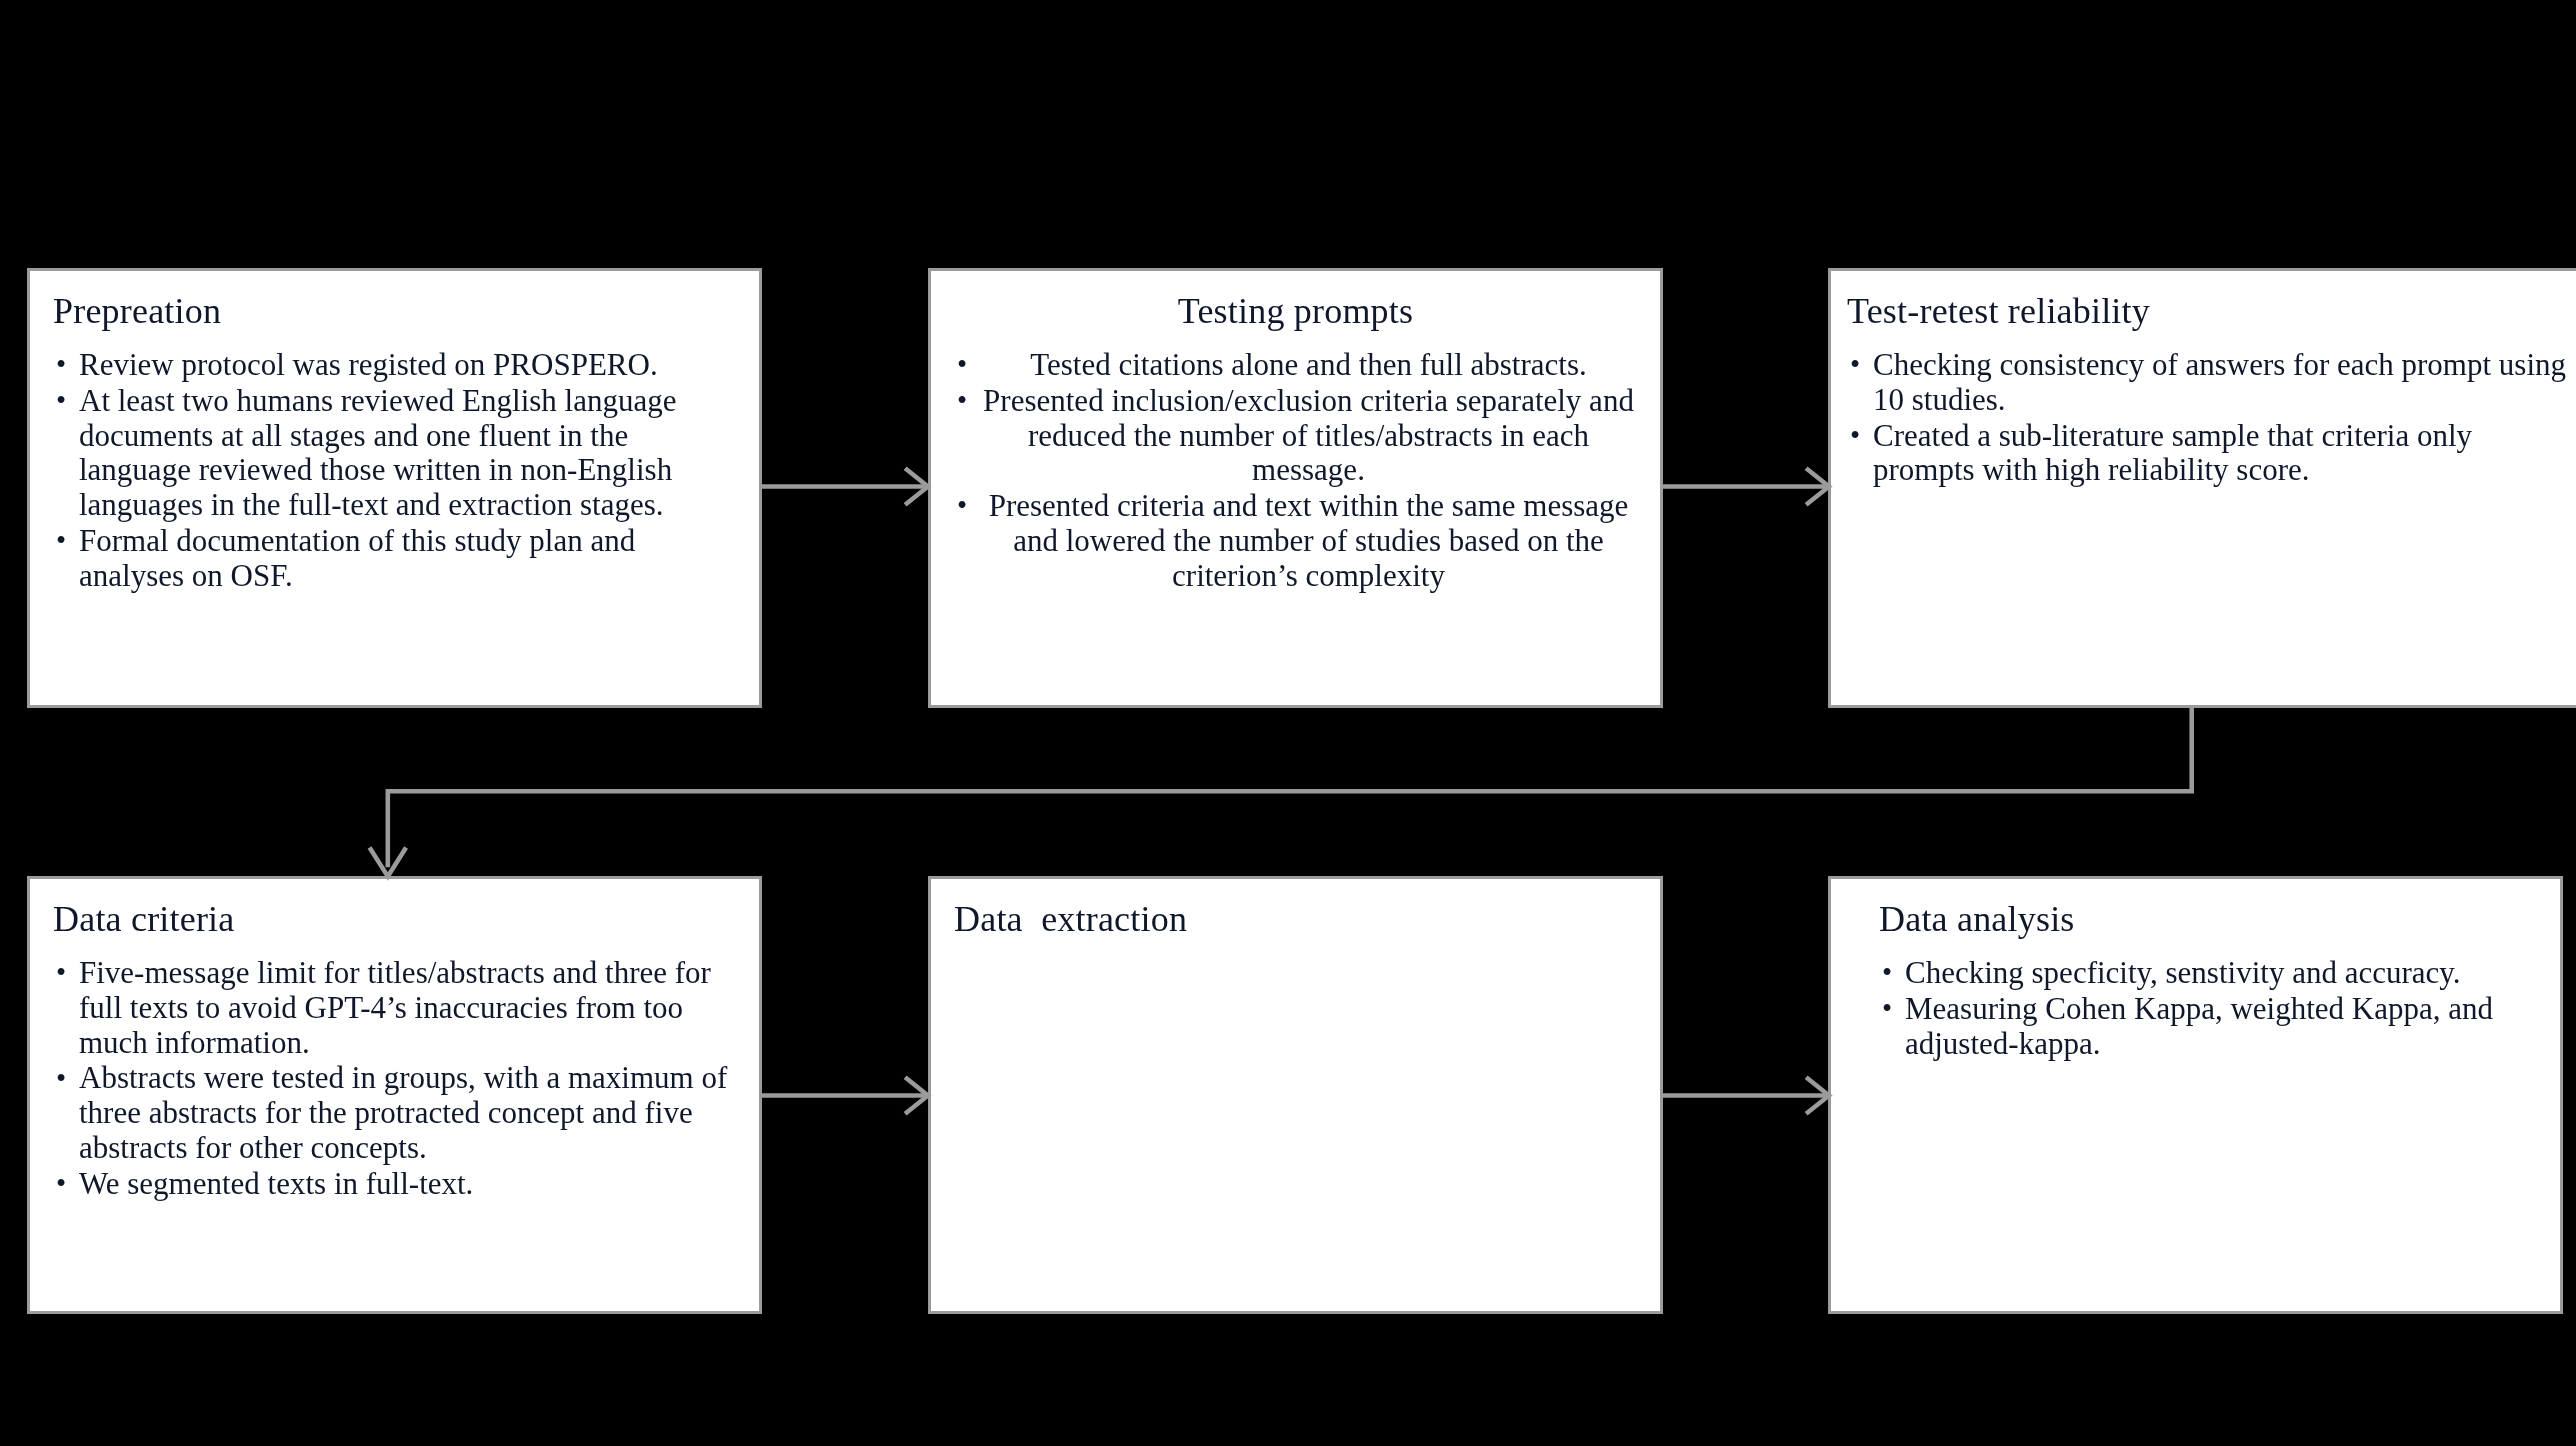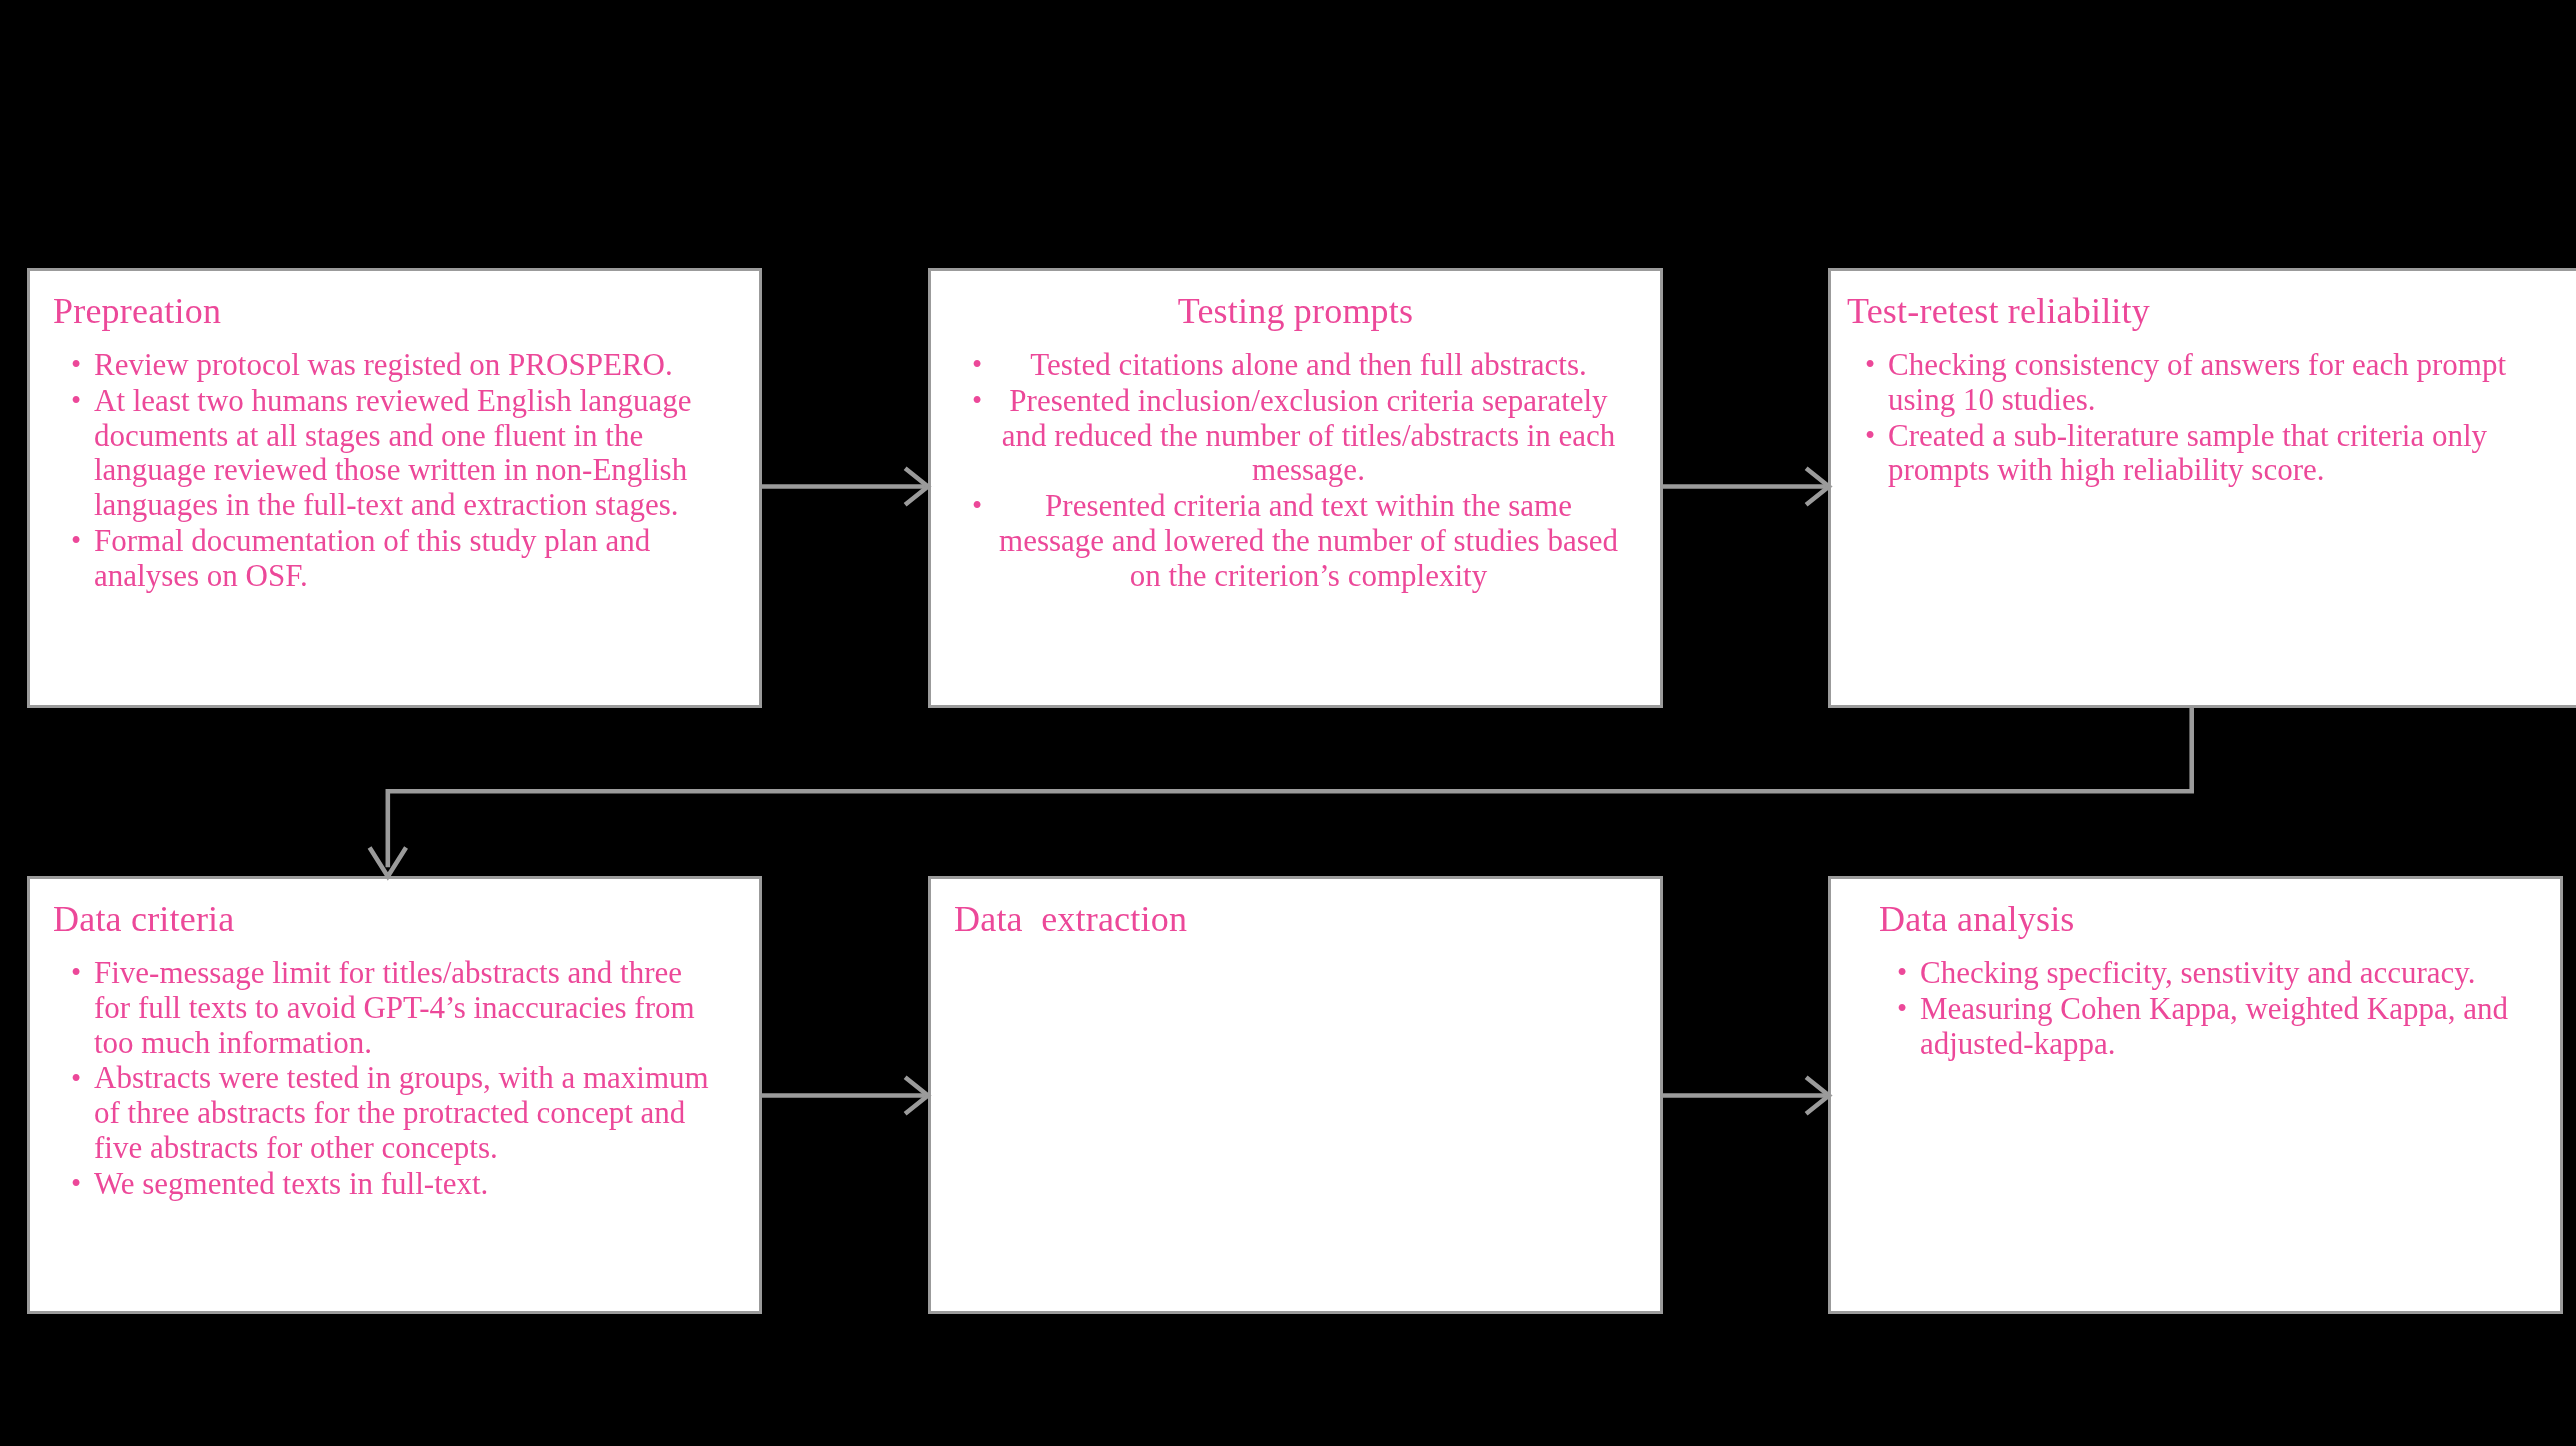--- a/index.html
+++ b/index.html
@@ -17,33 +17,33 @@
     font-family: "Liberation Serif", "DejaVu Serif", serif;
   }
 
   
   .box {
     position: absolute;
     background: #ffffff;
     border: 3px solid #9b9b9b;
     box-sizing: border-box;
     padding: 20px 23px 15px 23px;
-    color: #ec4899;
+    color: #0f172a;
     overflow: hidden;
   }
   .box-title {
     font-size: 36px;
     line-height: 1.12;
     margin: 0 0 16.7px 0;
     white-space: pre;
     letter-spacing: 0.2px;
   }
   .bullets {
     list-style: none;
-    margin: 15px;
+    margin: 0;
     padding: 0;
   }
   .bullets li {
     position: relative;
     font-size: 31px;
     line-height: 1.125;
     margin: 0 0 0.8px 0;
     padding-left: 26px;
     text-indent: 0;
   }

